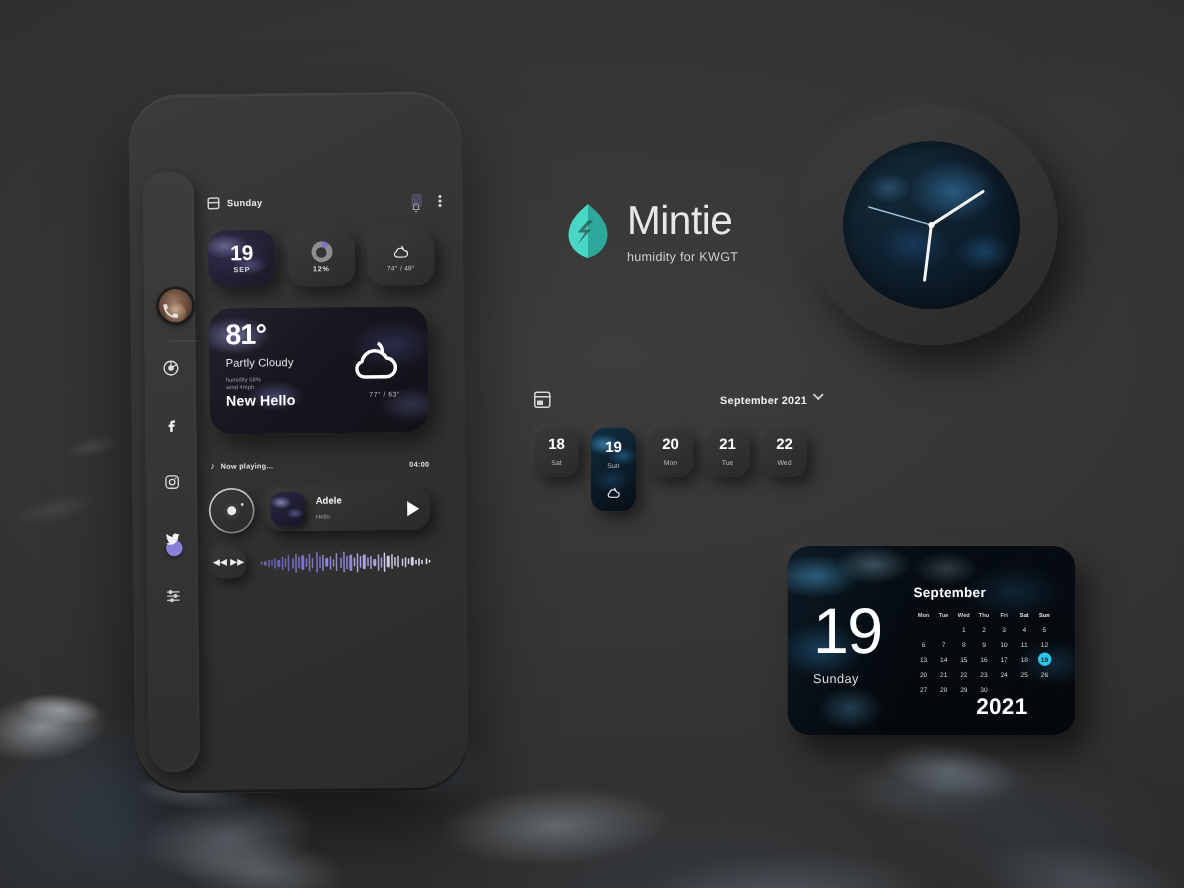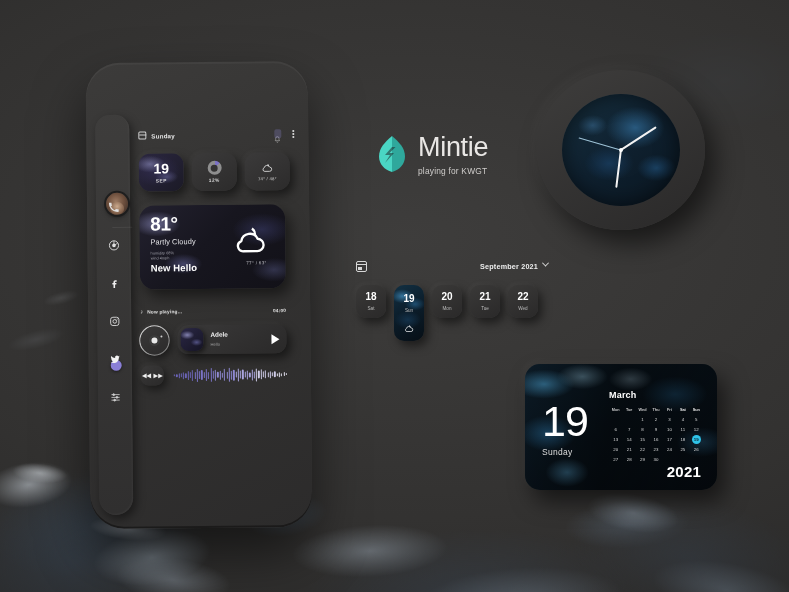--- a/index.html
+++ b/index.html
@@ -302,21 +302,21 @@
       radial-gradient(ellipse 40px 26px at 12% 55%, rgba(40,105,150,.9), rgba(40,105,150,0) 70%),
       radial-gradient(ellipse 30px 20px at 22% 86%, rgba(80,150,190,.7), rgba(80,150,190,0) 72%),
       radial-gradient(ellipse 44px 24px at 78% 24%, rgba(30,78,112,.75), rgba(30,78,112,0) 74%),
       radial-gradient(ellipse 34px 20px at 92% 62%, rgba(42,96,132,.6), rgba(42,96,132,0) 74%),
       linear-gradient(140deg,#102433 0%, #0a1620 45%, #060c12 100%);
   }
   .dc-shade{ position:absolute; inset:0; background: linear-gradient(100deg, rgba(0,0,0,.25) 0%, rgba(0,0,0,.55) 45%, rgba(0,0,0,.35) 100%); }
   .dc-left{ position:absolute; left:17px; top:38px; }
   .dc-num{ font-size:43px; font-weight:normal; color:#fff; line-height:.92; letter-spacing:-1px; }
   .dc-day{ font-size:8.5px; color:#dedede; margin-top:5px; letter-spacing:.3px; }
-  .dc-year{ position:absolute; right:16px; bottom:10px; font-size:15px; font-weight:bold; color:#fff; letter-spacing:.2px; }
+  .dc-year{ position:absolute; right:32px; bottom:10px; font-size:15px; font-weight:bold; color:#fff; letter-spacing:.2px; }
   .dc-right{ position:absolute; right:14px; top:26px; width:94px; }
   .dc-month{ font-size:9px; font-weight:bold; color:#fff; letter-spacing:.2px; margin-bottom:6px; }
   .dc-grid{ display:grid; grid-template-columns:repeat(7,1fr); gap:1px 0; }
   .dc-dow{ font-size:3.8px; font-weight:bold; color:#c9c9c9; text-align:center; line-height:8px; }
   .dc-dow.we{ color:#eaeaea; }
   .dc-cell{ font-size:4.4px; color:#d7d7d7; text-align:center; line-height:9px; position:relative; }
   .dc-cell.today{ color:#0b1c26; font-weight:bold; }
   .dc-cell.today::before{
     content:""; position:absolute; left:50%; top:50%; width:9px; height:9px; margin:-4.5px 0 0 -4.5px;
     border-radius:50%; background:#2fc3e8; z-index:-1;
@@ -538,21 +538,21 @@
 <div class="brand">
   <span class="brand-leaf">
     <svg viewBox="0 0 30 38">
       <path d="M15 1C8 7 2 13 2 21.5 2 29 7.5 35 15 37V1z" fill="#4ad6c4"></path>
       <path d="M15 1c7 6 13 12 13 20.5C28 29 22.5 35 15 37V1z" fill="#2fa89c"></path>
       <path d="M15 12l-7 8h5l-5 8 9-10h-4.5l6-6z" fill="#1e2a2b" opacity=".55"></path>
     </svg>
   </span>
   <span class="brand-text">
     <span class="brand-name">Mintie</span>
-    <span class="brand-sub" style="display:block">playing for KWGT</span>
+    <span class="brand-sub" style="display:block">humidity for KWGT</span>
   </span>
 </div>
 
 <div class="clock">
   <div class="clock-face">
     <span class="hand sec"></span>
     <span class="hand hour"></span>
     <span class="hand min"></span>
     <span class="hand-cap"></span>
   </div>
@@ -608,21 +608,21 @@
 </div>
 
 <div class="datecard">
   <div class="dc-bg"></div>
   <div class="dc-shade"></div>
   <div class="dc-left">
     <div class="dc-num">19</div>
     <div class="dc-day">Sunday</div>
   </div>
   <div class="dc-right">
-    <div class="dc-month">March</div>
+    <div class="dc-month">September</div>
     <div class="dc-grid" id="dc-grid">
         <div class="dc-dow">Mon</div>
         <div class="dc-dow">Tue</div>
         <div class="dc-dow">Wed</div>
         <div class="dc-dow">Thu</div>
         <div class="dc-dow">Fri</div>
         <div class="dc-dow we">Sat</div>
         <div class="dc-dow we">Sun</div>
         <div class="dc-cell"></div>
         <div class="dc-cell"></div>

